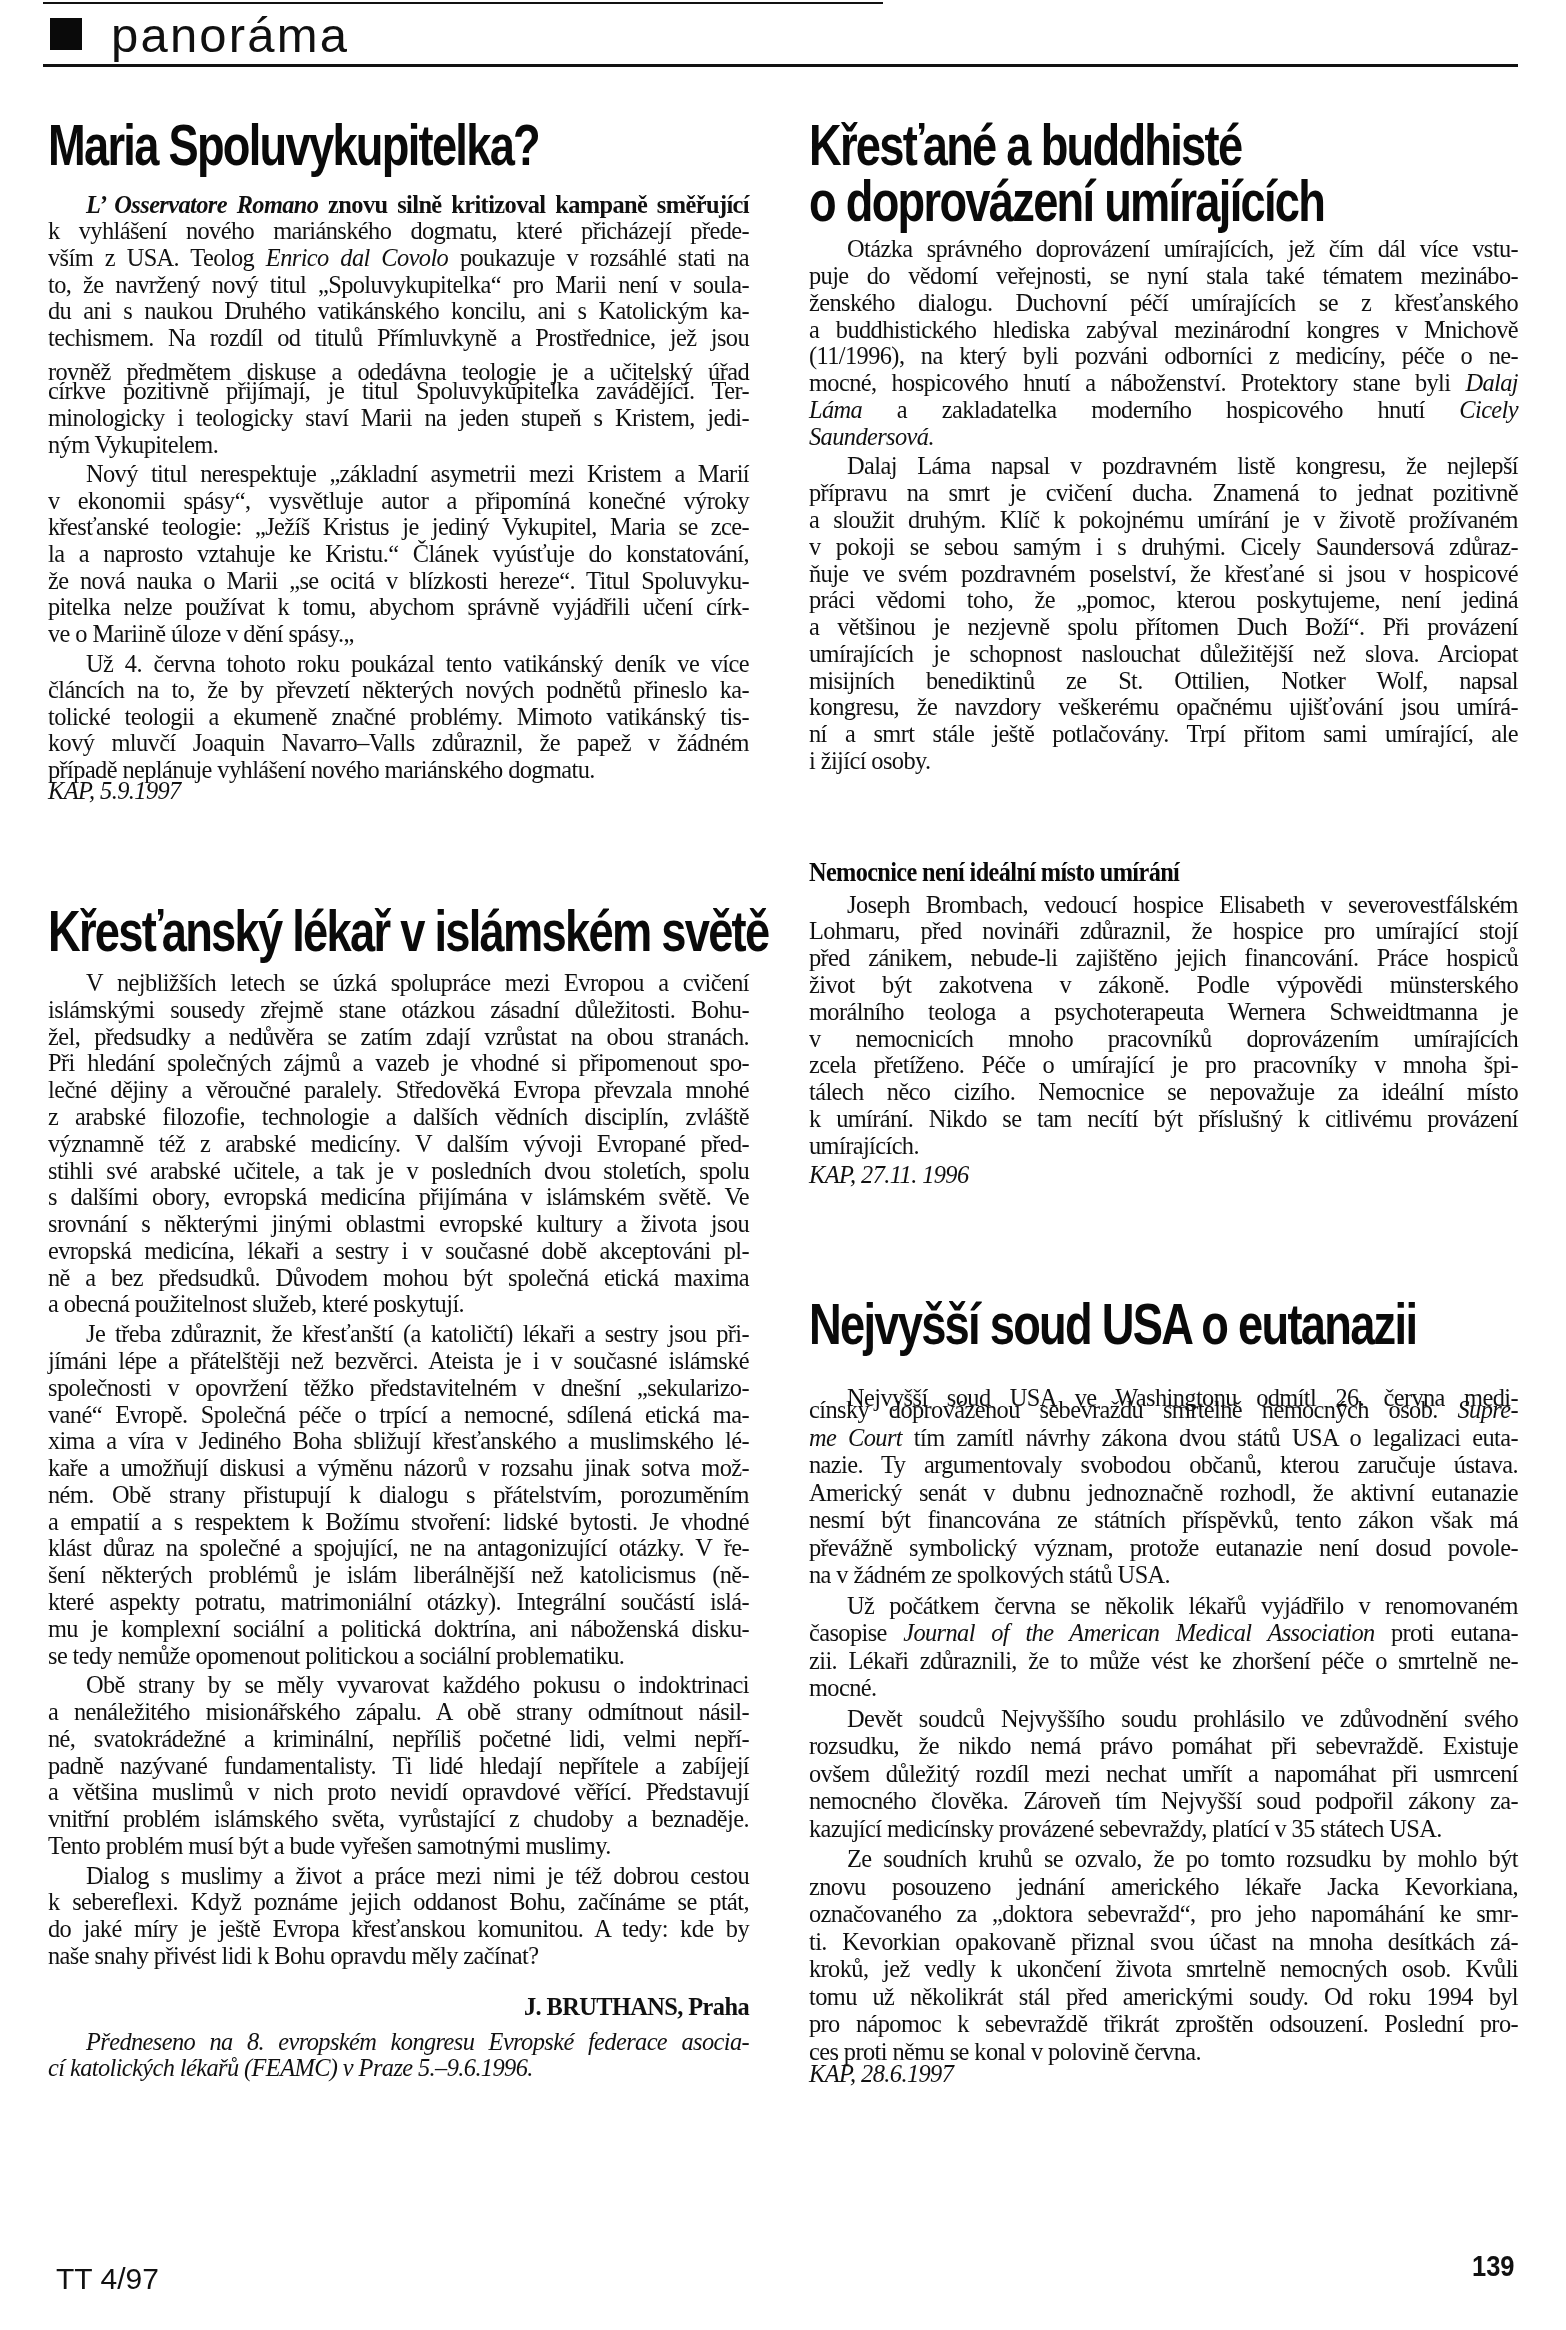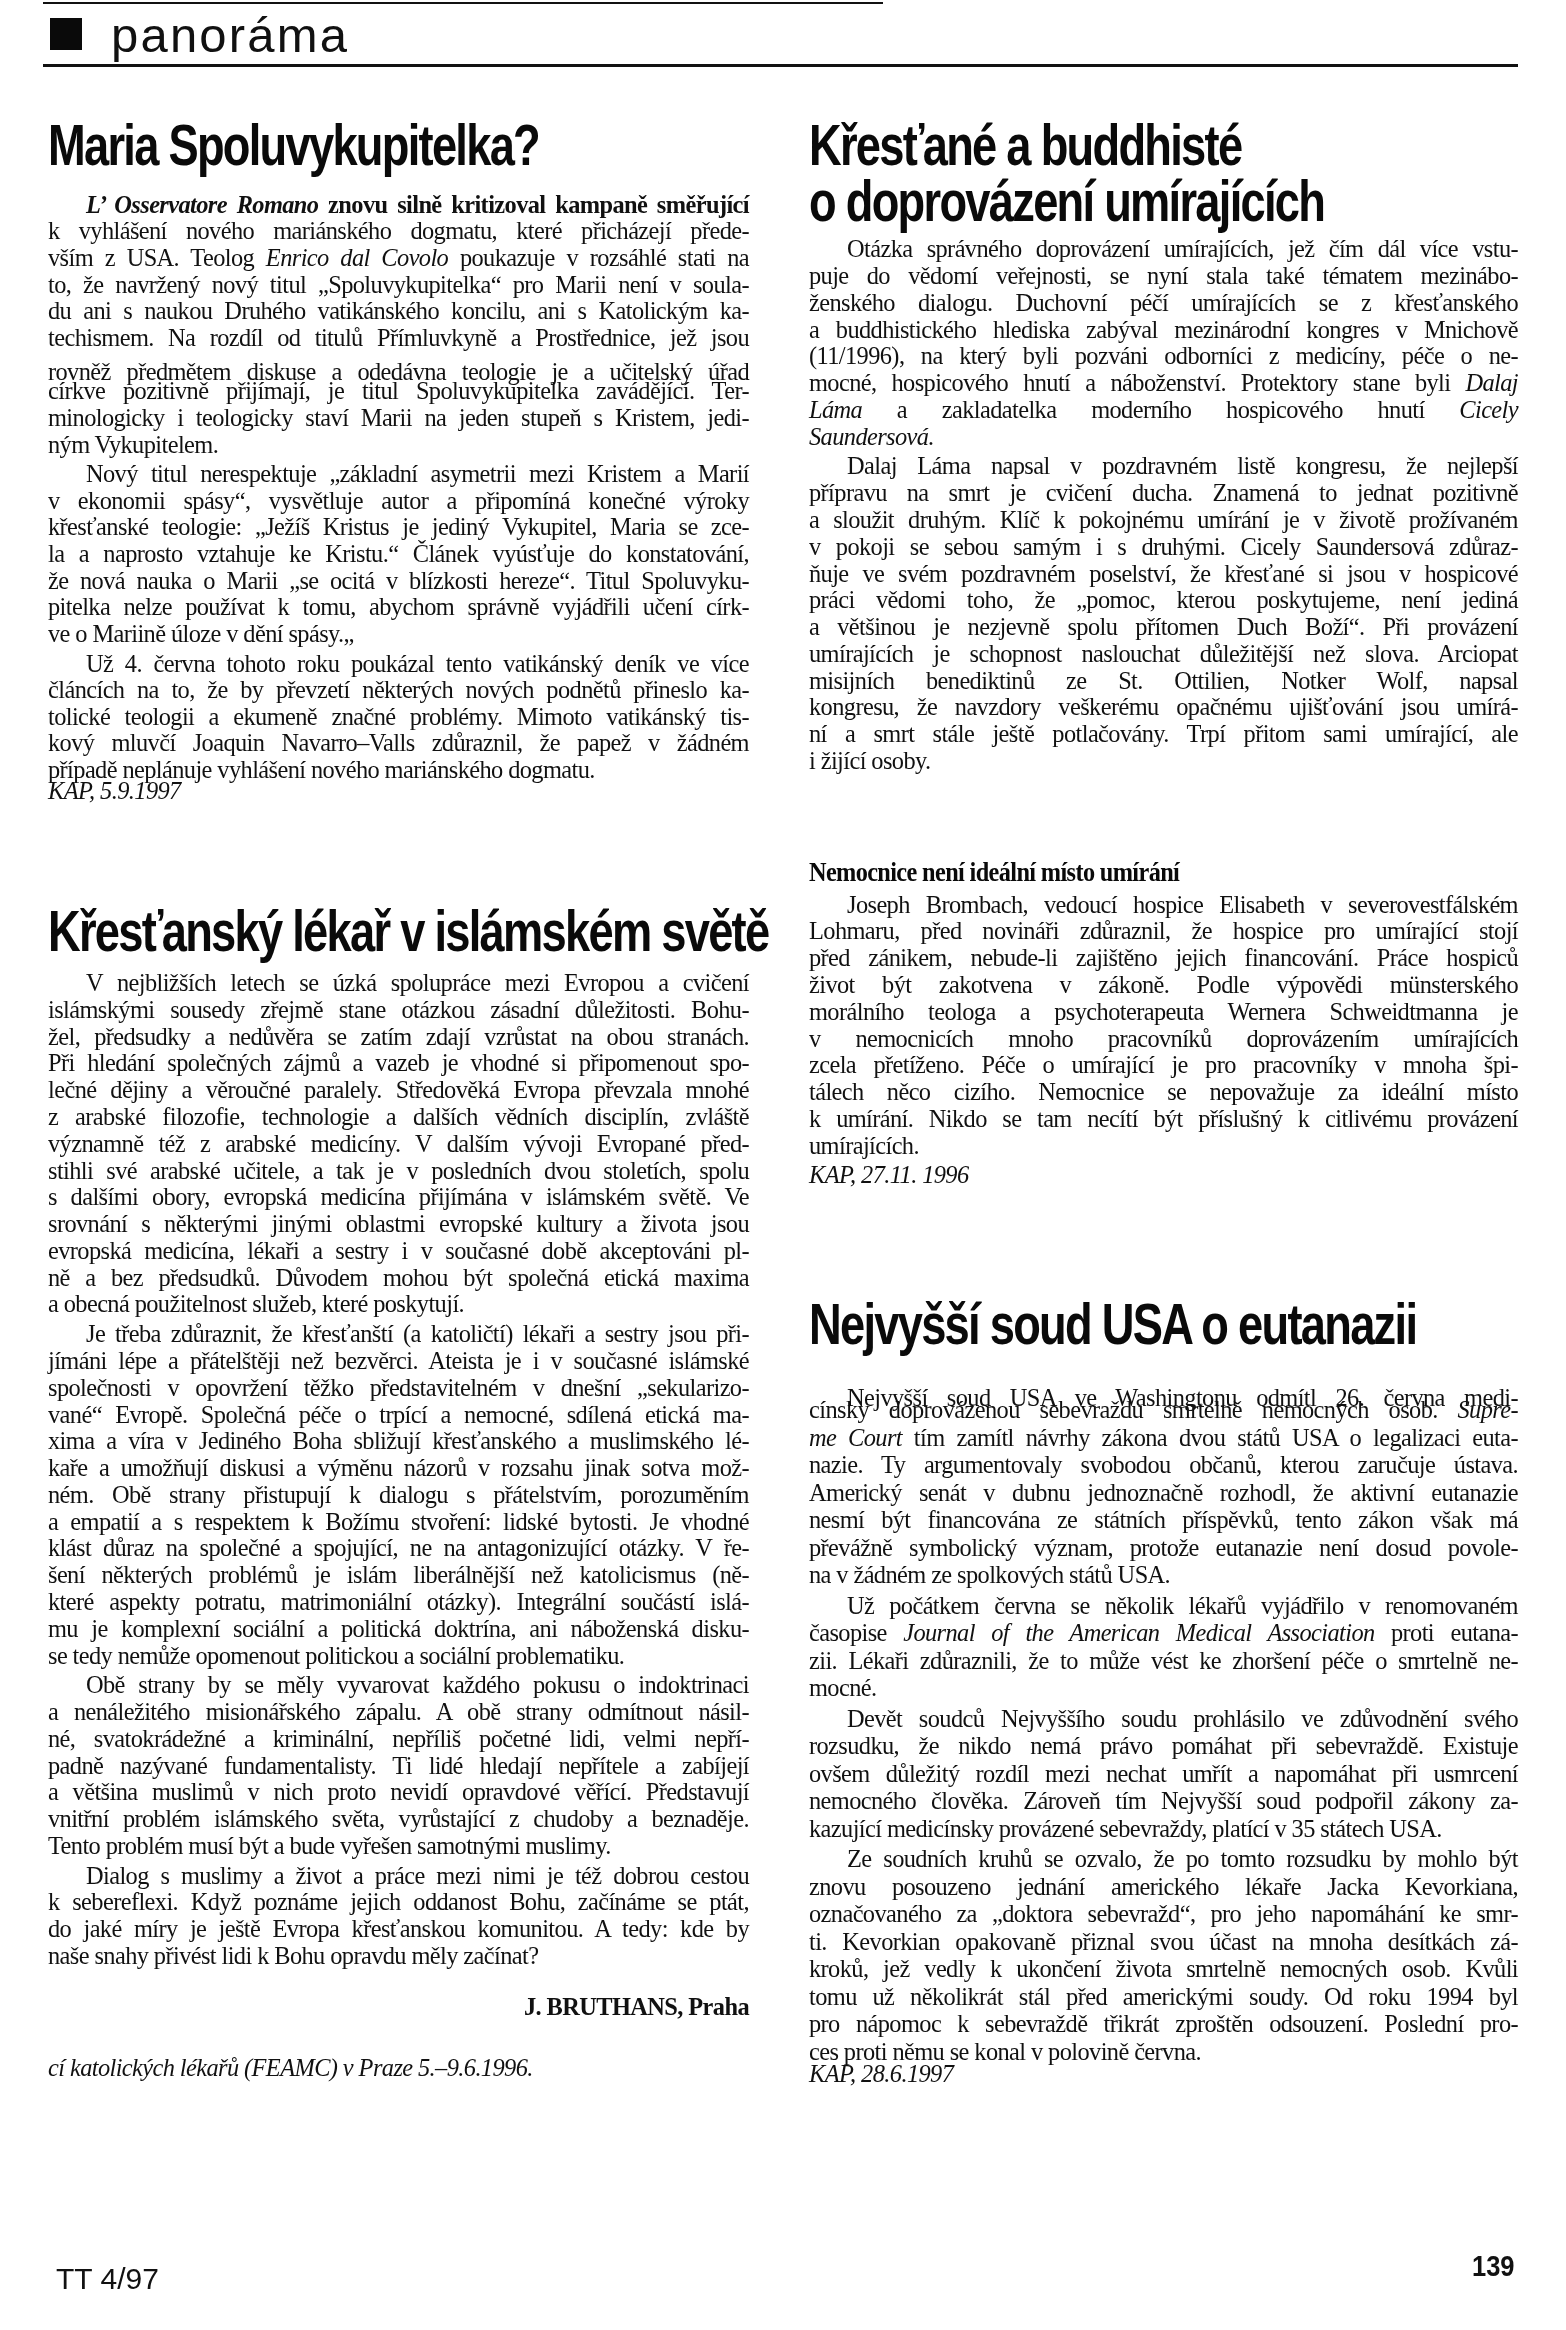--- a/index.html
+++ b/index.html
@@ -226,20 +226,23 @@
       <div class="line" style="top: 1915px; width: 701px;">
         <span class="txt"><span>do jaké míry je ještě Evropa křesťanskou komunitou. A tedy: kde by</span></span>
       </div>
       <div class="line last" style="top: 1942px; width: 701px;">
         <span class="txt"><span>naše snahy přivést lidi k Bohu opravdu měly začínat?</span></span>
       </div>
     </div>
   <div class="line right b" style="top:1993px; width:701px;">
       <span class="txt">J. BRUTHANS, Praha</span>
     </div>
+  <div class="line i" style="top:2028px; width:701px;">
+      <span class="txt" style="text-indent:38px;">Předneseno na 8. evropském kongresu Evropské federace asocia-</span>
+    </div>
   <div class="line last i" style="top:2054px; width:701px;">
       <span class="txt">cí katolických lékařů (FEAMC) v Praze 5.–9.6.1996.</span>
     </div>
 </div>
 
 <div class="col col-right" style="top:0; height:2219px;">
   <div class="h1" style="top:117px; font-size:58px;">Křesťané a buddhisté</div>
   <div class="h1" style="top:173px; font-size:58px;">o doprovázení umírajících</div>
   <div style="position:absolute; left:0; top:0; width:709px;">
       <div class="line indent" style="top: 235px; width: 709px;">

